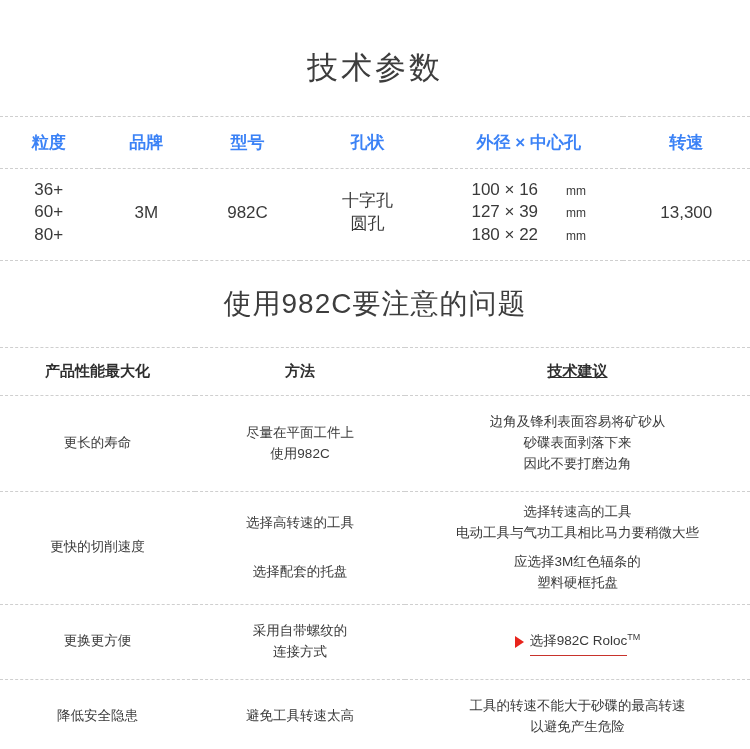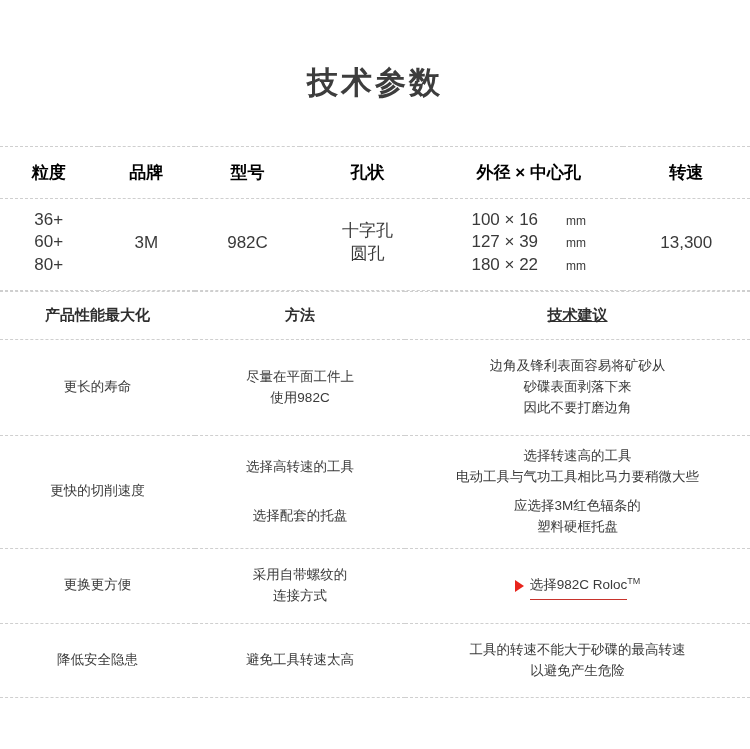--- a/index.html
+++ b/index.html
@@ -20,22 +20,22 @@
     position: relative;
     box-sizing: border-box;
   }
 
   
   .title-1 {
     text-align: center;
     font-size: 31px;
     letter-spacing: 3px;
     color: #3d3d3d;
-    font-weight: bold;
-    margin: 16px;
+    font-weight: normal;
+    margin: 1px;
     padding: 46px 0 26px 0;
   }
   .title-2 {
     text-align: center;
     font-size: 28px;
     letter-spacing: 1px;
     color: #3d3d3d;
     font-weight: normal;
     margin: 0;
     padding: 24px 0 24px 0;
@@ -43,21 +43,21 @@
 
   
   .spec-table {
     width: 100%;
     border-collapse: collapse;
     table-layout: fixed;
   }
   .spec-table th {
     font-size: 17px;
     font-weight: bold;
-    color: #000000;
+    color: #3b82f6;
     padding: 14px 0 14px 0;
     text-align: center;
     border-bottom: 1px dashed #cfcfcf;
     border-top: 1px dashed #cfcfcf;
   }
   .spec-table td {
     text-align: center;
     padding: 10px 0 14px 0;
     font-size: 17px;
     color: #3a3a3a;
@@ -175,20 +175,21 @@
         <td class="multi-line">
           <div><span>100 × 16</span><span class="unit">mm</span></div>
           <div><span>127 × 39</span><span class="unit">mm</span></div>
           <div><span>180 × 22</span><span class="unit">mm</span></div>
         </td>
         <td>13,300</td>
       </tr>
     </tbody>
   </table>
 
+  <h2 class="title-2">使用982C要注意的问题</h2>
 
   <table class="notes-table">
     <thead>
       <tr>
         <th class="nc-1">产品性能最大化</th>
         <th class="nc-2">方法</th>
         <th class="nc-3">技术建议</th>
       </tr>
     </thead>
     <tbody>

